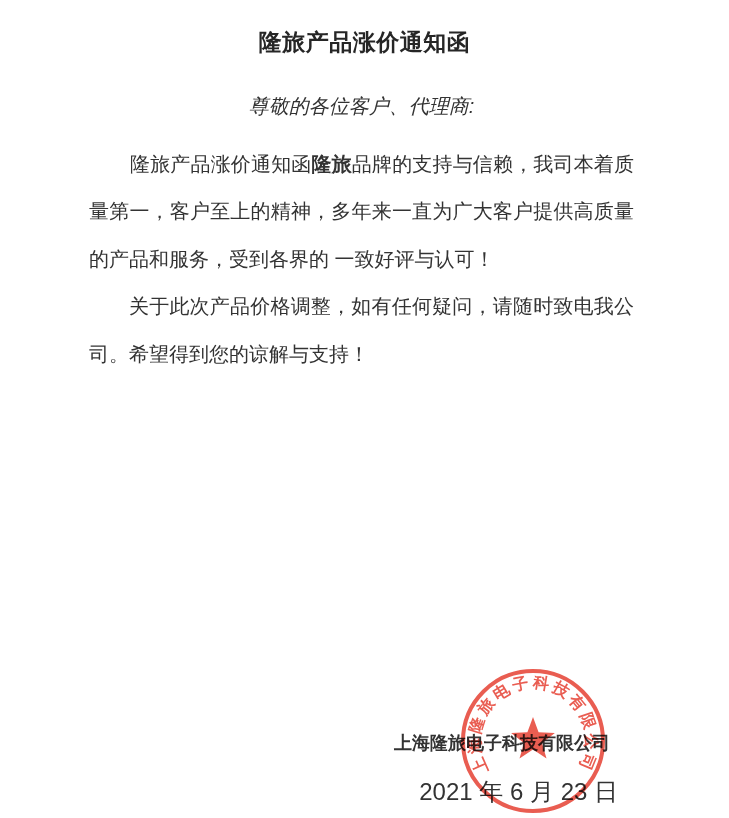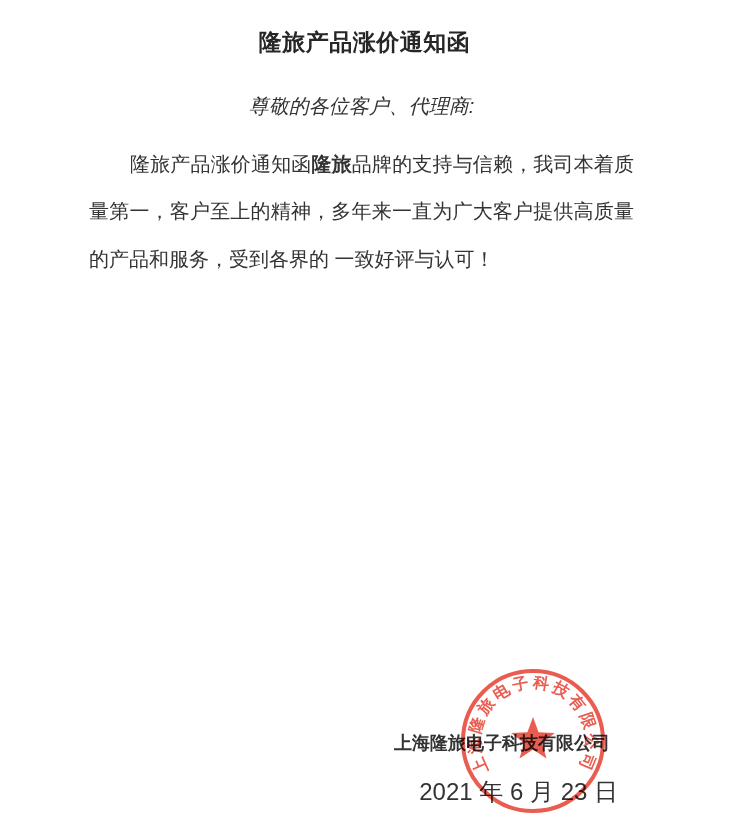--- a/index.html
+++ b/index.html
@@ -93,20 +93,21 @@
 <div class="page">
 
   <h1 class="title">隆旅产品涨价通知函</h1>
 
   <div class="content">
     <p class="greeting">尊敬的各位客户、代理商:</p>
 
     <p class="para-thanks"><span>隆旅产品涨价通知函</span><span class="brand">隆旅</span><span>品牌的支持与信赖，我司本着质量第一，客户至上的精神，多年来一直为广大客户提供高质量的产品和服务，受到各界的 一致好评与认可！</span></p>
 
 
+    <p class="para-closing">关于此次产品价格调整，如有任何疑问，请随时致电我公司。希望得到您的谅解与支持！</p>
   </div>
 
   <div class="sign-company">上海隆旅电子科技有限公司</div>
 
   <div class="sign-date">2021 年 6 月 23 日</div>
 
   <svg class="seal" viewBox="0 0 150 150" xmlns="http://www.w3.org/2000/svg">
     <defs>
       <path id="sealArc" d="M 31.1 104.6 A 53 53 0 1 1 118.9 104.6" fill="none"></path>
     </defs>

